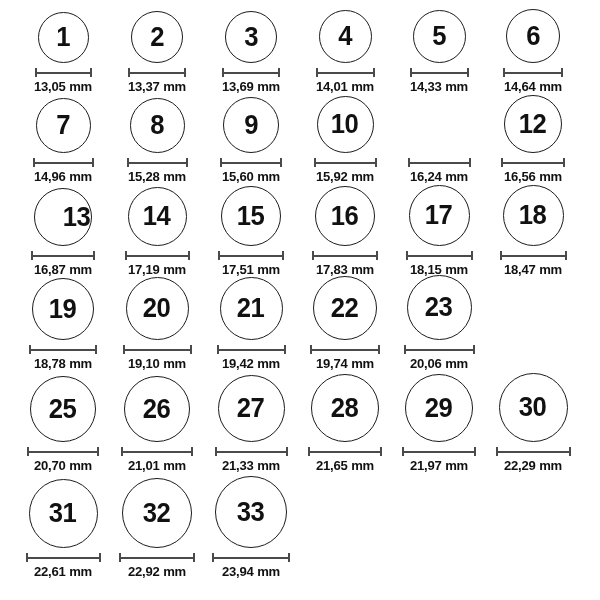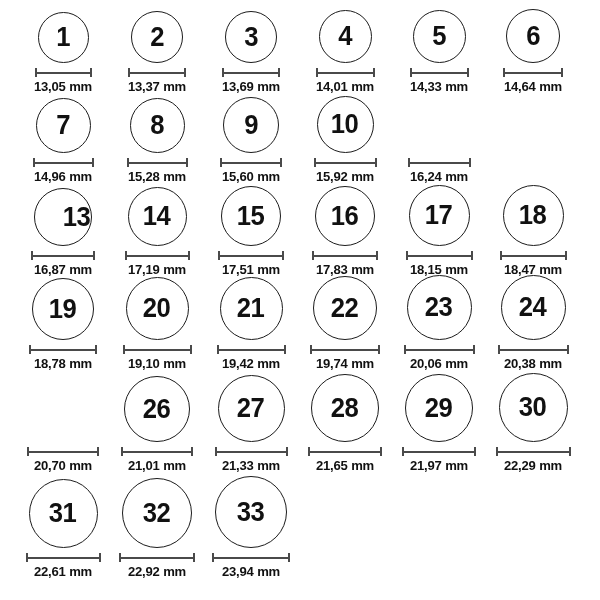--- a/index.html
+++ b/index.html
@@ -200,20 +200,31 @@
         <div class="mm-label">15,92 mm</div>
       </div>
       <div class="cell">
         <div class="dim" style="width: 63px;">
           <span class="tick left"></span>
           <span class="bar"></span>
           <span class="tick right"></span>
         </div>
         <div class="mm-label">16,24 mm</div>
       </div>
+      <div class="cell">
+        <div class="circle" style="width: 58px; height: 58px;">
+          <span class="num">12</span>
+        </div>
+        <div class="dim" style="width: 64px;">
+          <span class="tick left"></span>
+          <span class="bar"></span>
+          <span class="tick right"></span>
+        </div>
+        <div class="mm-label">16,56 mm</div>
+      </div>
     </div>
     <div class="row">
       <div class="cell">
         <div class="circle" style="width: 58px; height: 58px; justify-content: flex-end;">
           <span class="num">13</span>
         </div>
         <div class="dim" style="width: 64px;">
           <span class="tick left"></span>
           <span class="bar"></span>
           <span class="tick right"></span>
@@ -325,34 +336,26 @@
         <div class="circle" style="width: 65px; height: 65px;">
           <span class="num">23</span>
         </div>
         <div class="dim" style="width: 71px;">
           <span class="tick left"></span>
           <span class="bar"></span>
           <span class="tick right"></span>
         </div>
         <div class="mm-label">20,06 mm</div>
       </div>
-      <div class="cell">
-        <div class="circle" style="width: 65px; height: 65px;">
-          <span class="num">24</span>
-        </div>
-        <div class="dim" style="width: 71px;">
-          <span class="tick left"></span>
-          <span class="bar"></span>
-          <span class="tick right"></span>
-        </div>
-        <div class="mm-label">20,38 mm</div>
-      </div>
-    </div>
-    <div class="row">
-      <div class="cell">
+    </div>
+    <div class="row">
+      <div class="cell">
+        <div class="circle" style="width: 66px; height: 66px;">
+          <span class="num">25</span>
+        </div>
         <div class="dim" style="width: 72px;">
           <span class="tick left"></span>
           <span class="bar"></span>
           <span class="tick right"></span>
         </div>
         <div class="mm-label">20,70 mm</div>
       </div>
       <div class="cell">
         <div class="circle" style="width: 66px; height: 66px;">
           <span class="num">26</span>

